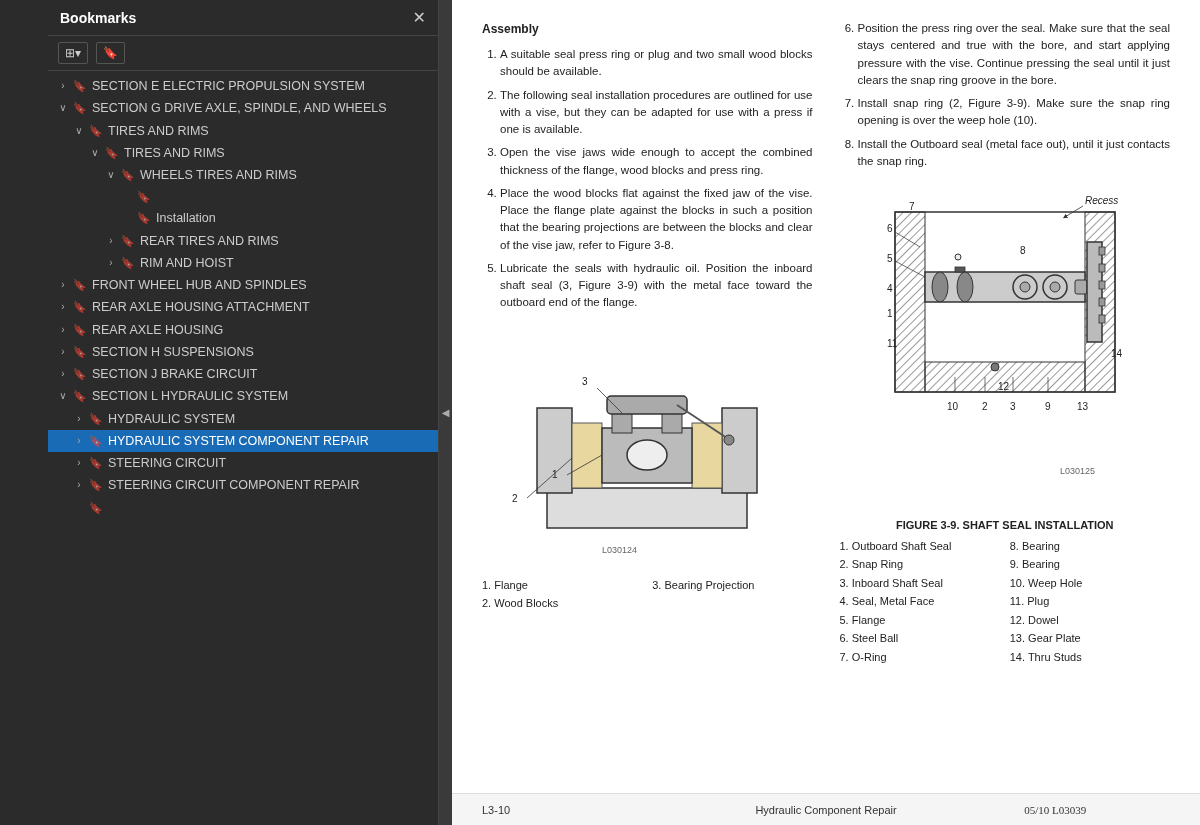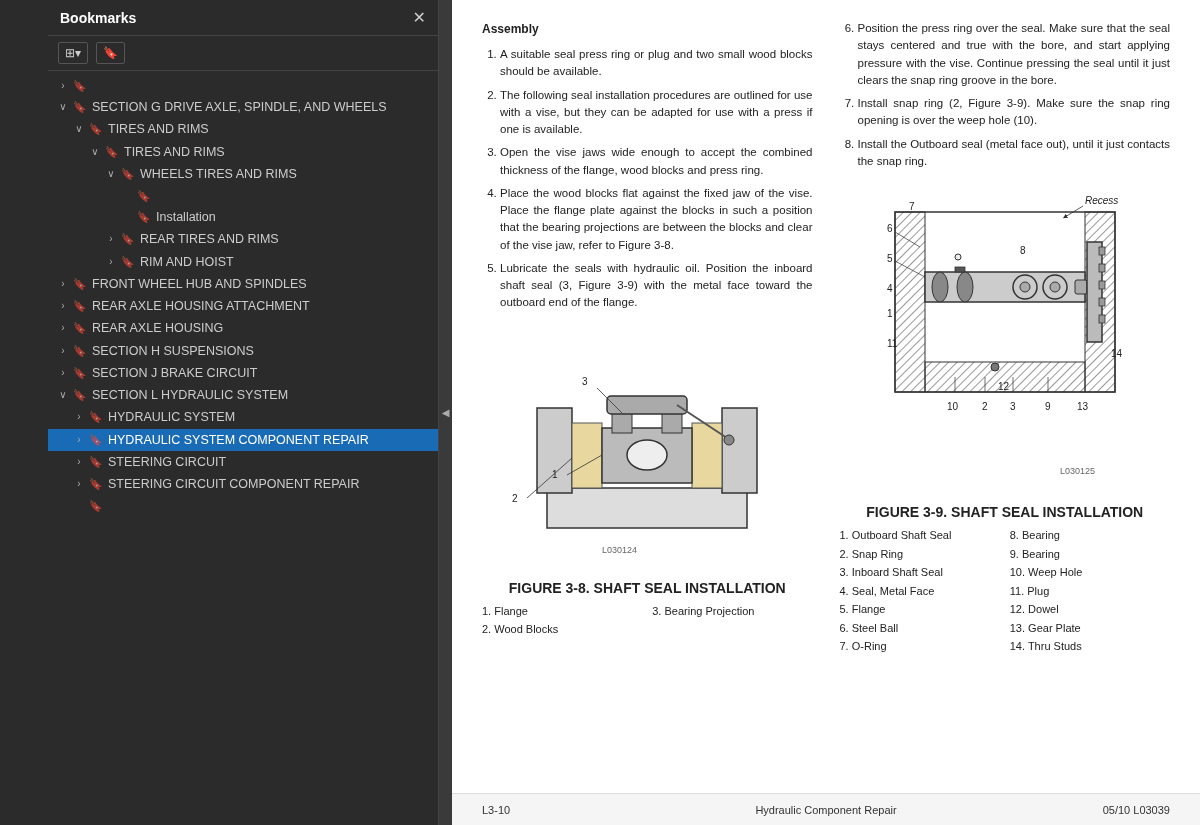--- a/index.html
+++ b/index.html
@@ -200,22 +200,22 @@
       text-align: justify;
     }
 
     .figure-block {
       text-align: center;
       margin-top: 16px;
     }
 
     .figure-label {
       font-weight: bold;
-      font-size: 14px;
-      margin-top: 5px;
+      font-size: 11px;
+      margin-top: 20px;
       margin-bottom: 4px;
       text-align: center;
     }
 
     .figure-legend {
       display: grid;
       grid-template-columns: 1fr 1fr;
       font-size: 11px;
       text-align: left;
       gap: 2px 10px;
@@ -239,21 +239,21 @@
       color: #333;
       min-height: 32px;
     }
 
     .footer-section {
       display: flex;
       flex: 1;
       justify-content: center;
     }
     .footer-section:first-child { justify-content: flex-start; text-align: center; }
-    .footer-section:last-child { justify-content: flex-end; }
+    .footer-section:last-child { justify-content: center; font-family: Liberation Serif, serif; }
   </style>
 </head>
 <body>
 
 <div id="sidebar">
   <div id="sidebar-header">
     <span id="sidebar-title">Bookmarks</span>
     <button id="sidebar-close">✕</button>
   </div>
   <div id="sidebar-toolbar">
@@ -263,20 +263,21 @@
     <button class="toolbar-btn">
       <span>🔖</span>
     </button>
   </div>
   <div id="sidebar-content">
 
   <div class="tree-item">
         <span class="indent" style="width: 6px; min-width: 6px;"></span>
         <span class="expander">›</span>
         <span class="bookmark-icon" style="opacity: 0.6;">🔖</span>
+        <span class="item-label">SECTION E ELECTRIC PROPULSION SYSTEM</span>
       </div>
       <div class="tree-item">
         <span class="indent" style="width: 6px; min-width: 6px;"></span>
         <span class="expander">∨</span>
         <span class="bookmark-icon" style="opacity: 0.6;">🔖</span>
         <span class="item-label">SECTION G DRIVE AXLE, SPINDLE, AND WHEELS</span>
       </div>
       <div class="tree-item">
         <span class="indent" style="width: 22px; min-width: 22px;"></span>
         <span class="expander">∨</span>
@@ -434,21 +435,20 @@
             <text x="45" y="150" font-size="10" fill="#222">1</text>
 
             <line x1="65" y1="130" x2="20" y2="170" stroke="#333" stroke-width="0.8"></line>
             <text x="5" y="174" font-size="10" fill="#222">2</text>
 
             <line x1="115" y1="85" x2="90" y2="60" stroke="#333" stroke-width="0.8"></line>
             <text x="75" y="57" font-size="10" fill="#222">3</text>
 
             <text x="95" y="225" font-size="9" fill="#666">L030124</text>
           </svg>
-          <div class="figure-label">FIGURE 3-8. SHAFT SEAL INSTALLATION</div>
           <div class="figure-legend">
 
           <div>1. Flange</div>
               <div>3. Bearing Projection</div>
               <div>2. Wood Blocks</div>
             </div>
         </div>
       </div>
 
       <div class="page-right">

